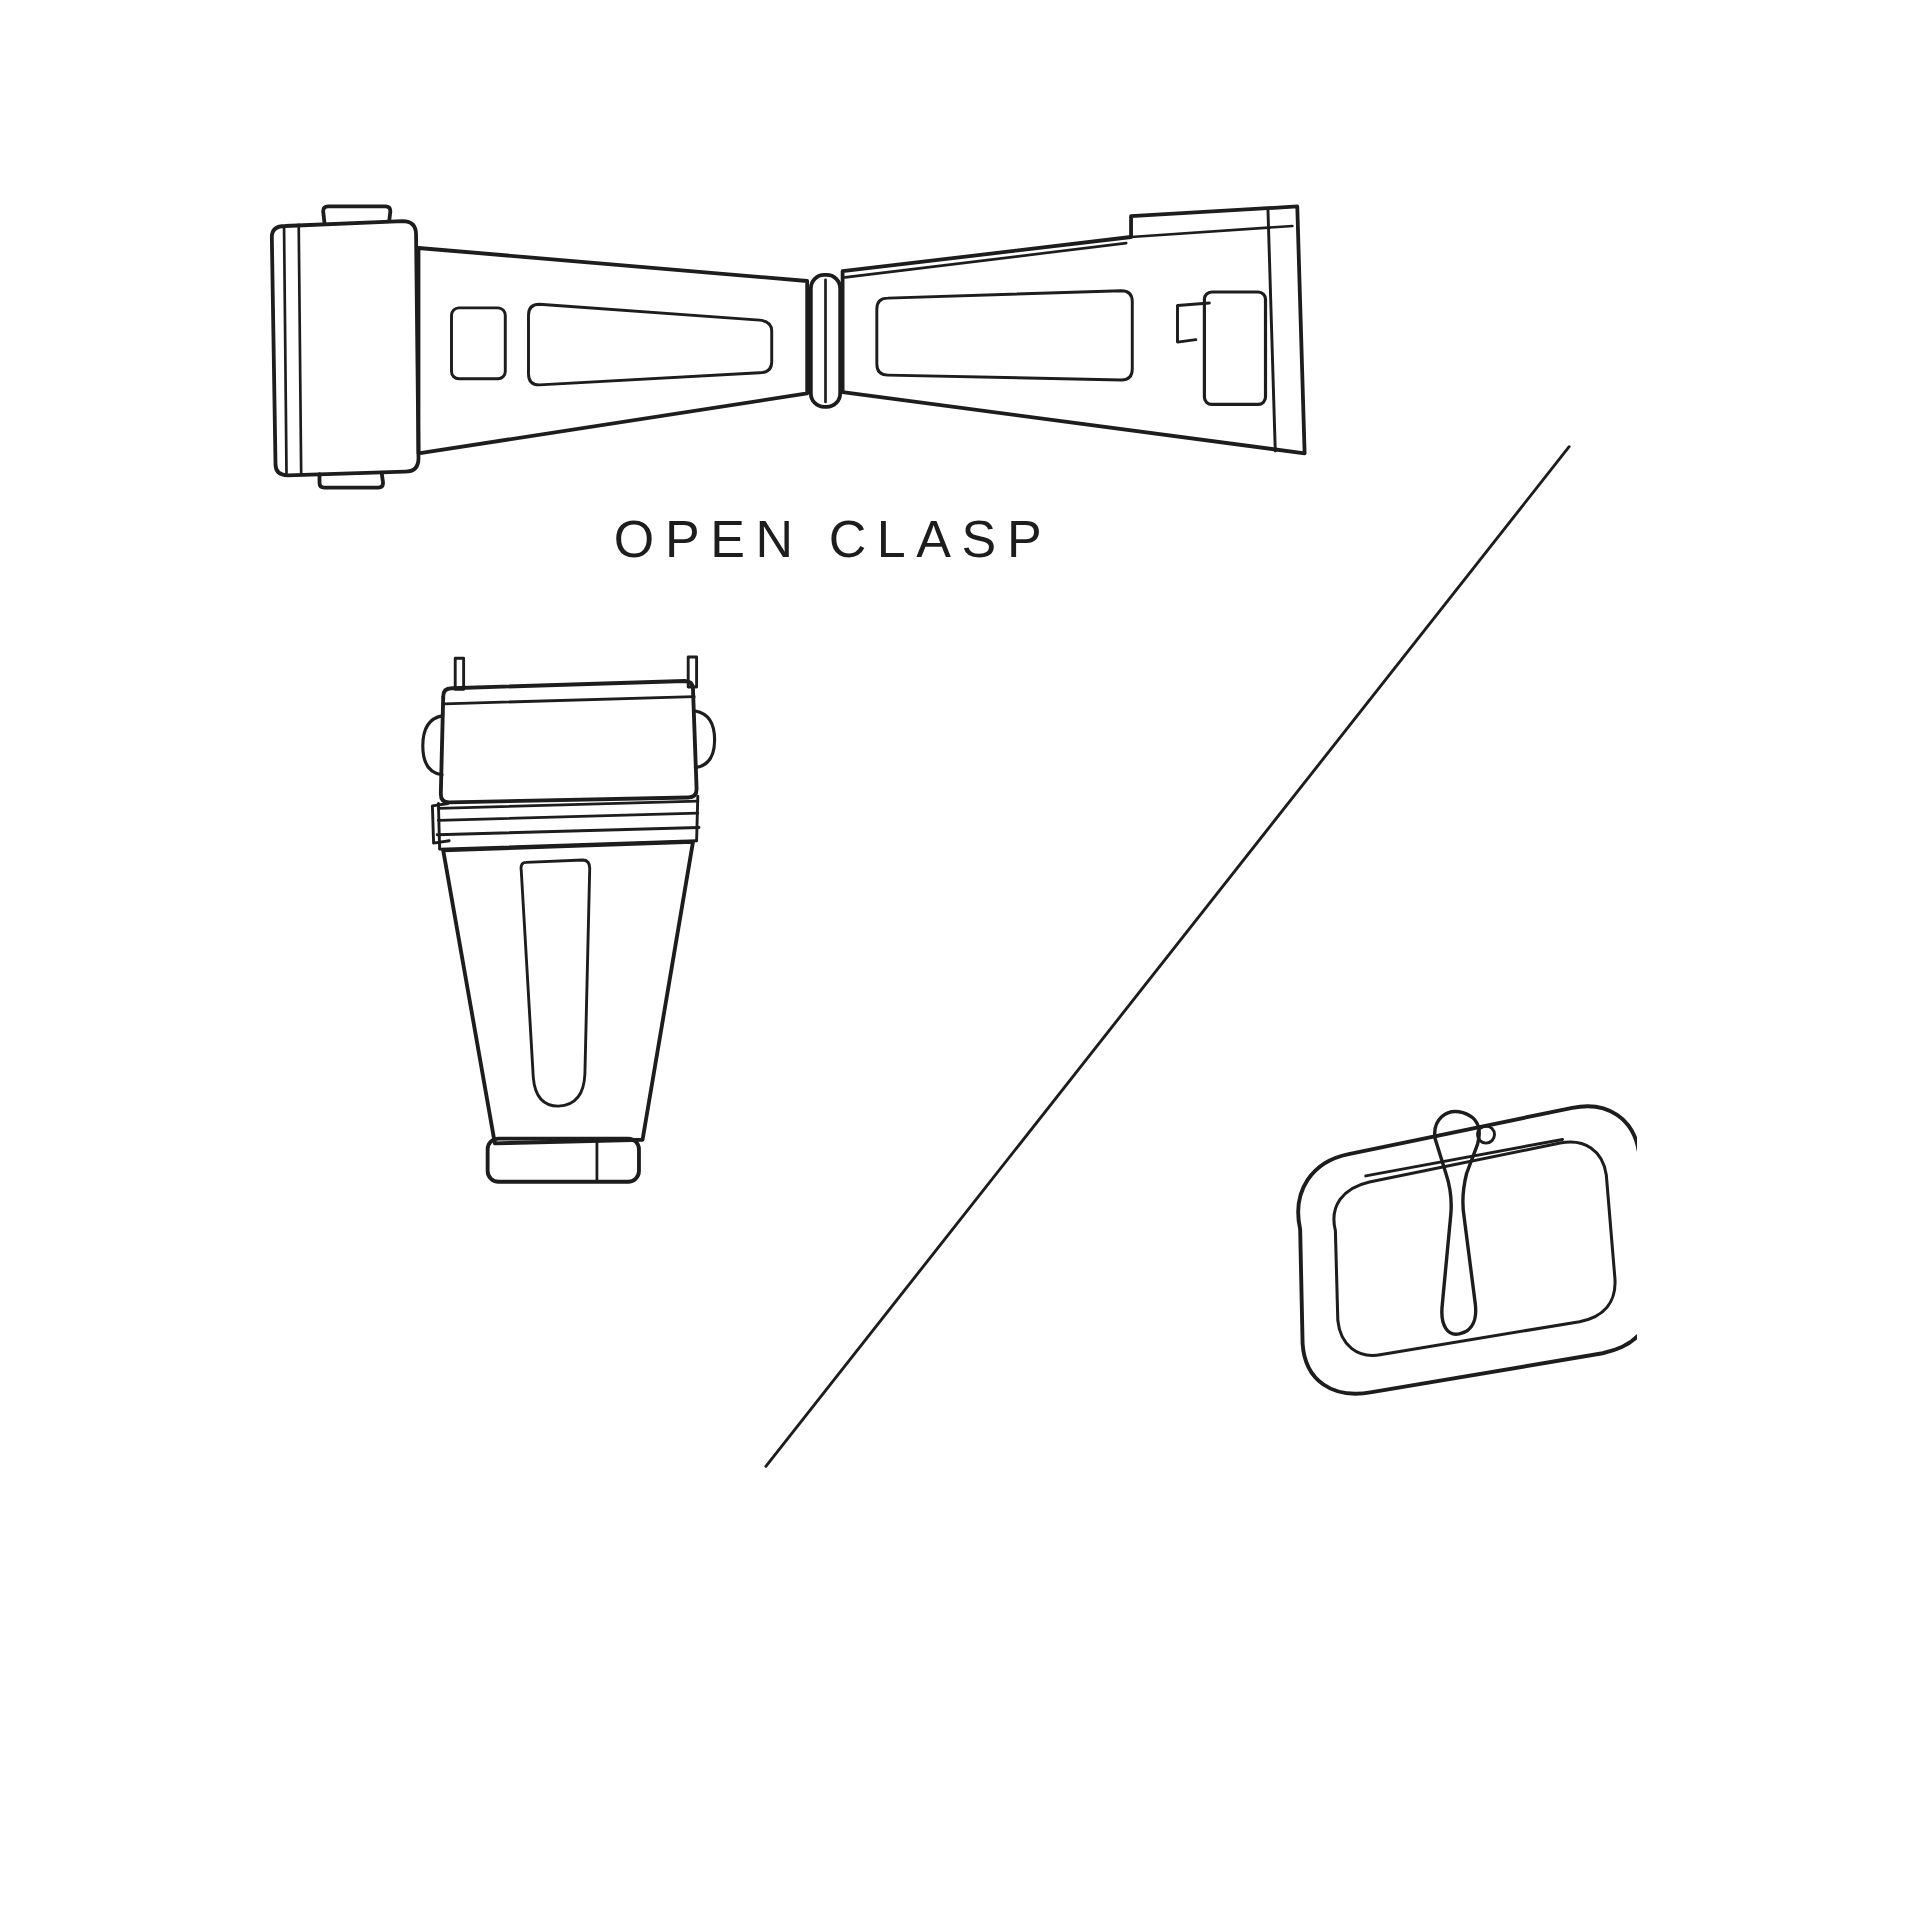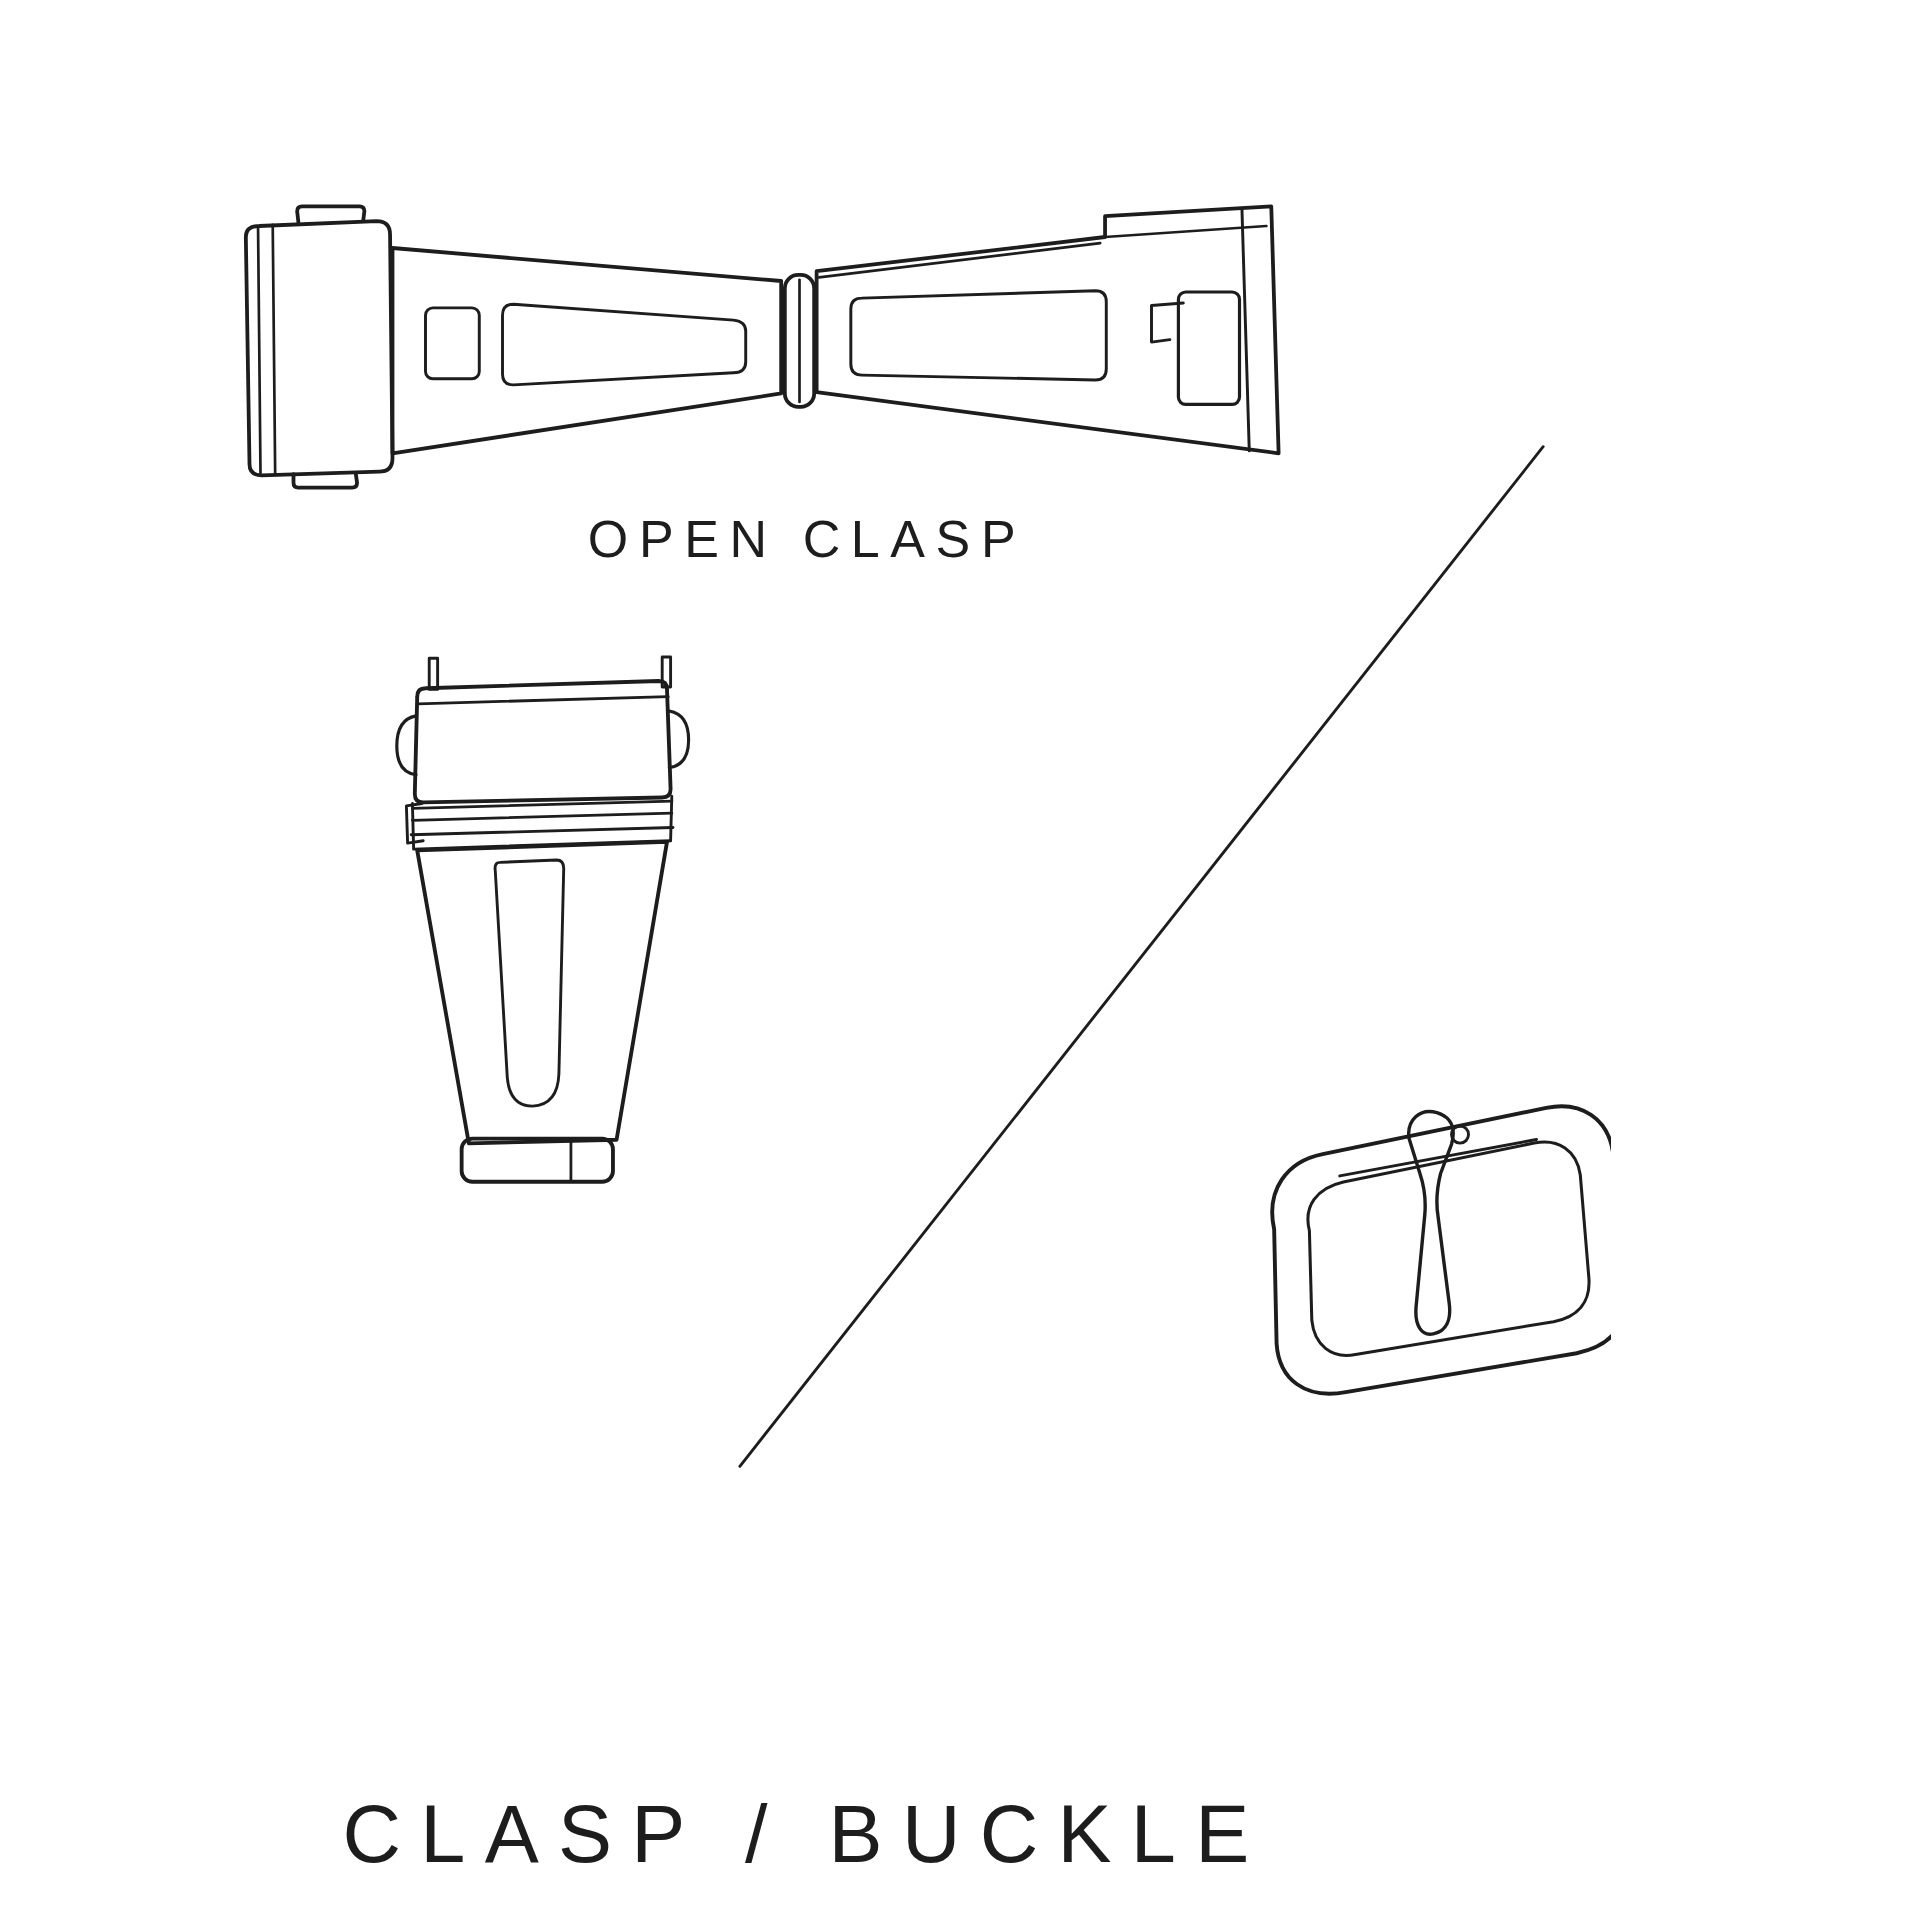--- a/index.html
+++ b/index.html
@@ -10,20 +10,21 @@
   body {
     font-family: "Liberation Sans", sans-serif;
     background: var(--bg);
   }
   .canvas {
     position: relative;
     width: 1611px;
     height: 1931px;
     background: var(--bg);
     overflow: hidden;
+    margin-left: 26px;
   }
   .illus {
     position: absolute;
     color: var(--ink);
   }
   .illus path, .illus line, .illus rect, .illus circle, .illus polyline {
     fill: none;
     stroke: currentColor;
     stroke-linecap: round;
     stroke-linejoin: round;
@@ -119,16 +120,15 @@
       <path d="M 38 118 C 31 86 48 62 78 56 L 262 18 C 291 12 313 27 317 55 L 327 168 C 330 198 315 214 287 220 L 97 252 C 64 258 42 242 40 212 Z"></path>
       <path stroke-width="2.5" d="M 67 119 C 62 99 73 84 95 79 L 252 47 C 272 43 287 53 290 73 L 297 157 C 299 178 288 190 268 194 L 105 221 C 85 225 71 213 69 193 Z"></path>
 
       <path stroke-width="2.4" d="M 92 74 L 254 44"></path>
       <circle stroke-width="2.4" cx="191" cy="40" r="7"></circle>
 
       <path stroke-width="2.8" d="M 172 22 C 158 18 147 28 149 43 L 158 72 C 162 84 163 95 162 106 L 155 180 C 153 198 160 206 169 204 C 180 202 184 192 182 178 L 173 108 C 171 96 172 84 175 72 L 184 48 C 188 34 184 26 172 22 Z"></path>
     </g>
   </svg>
 
-  <div class="title" style="top:1788px;">CLASP / BUCKLE</div>
 
 </div>
 
 
 </body></html>

